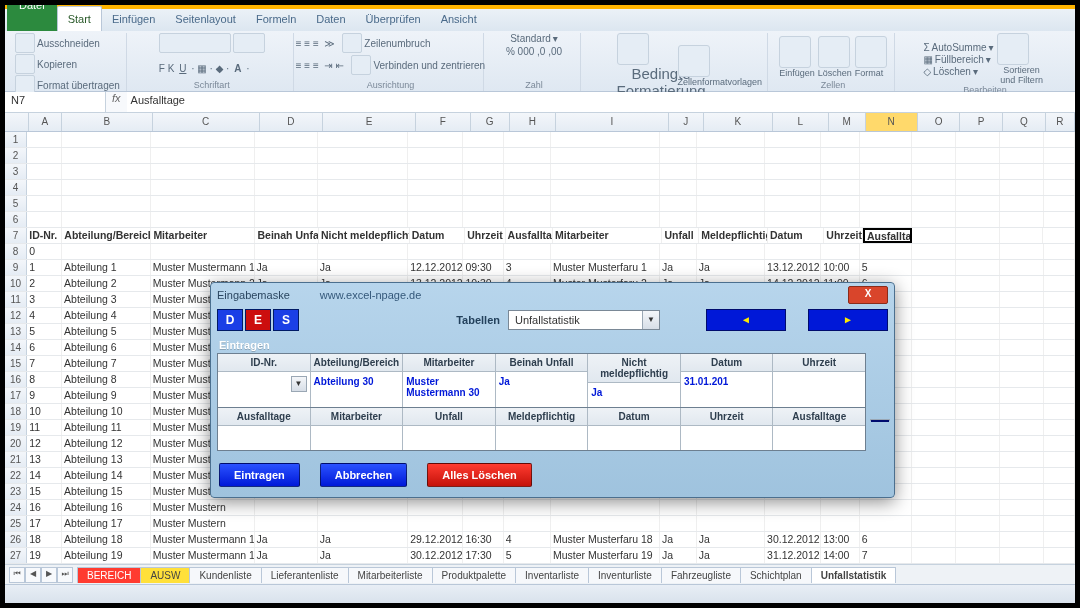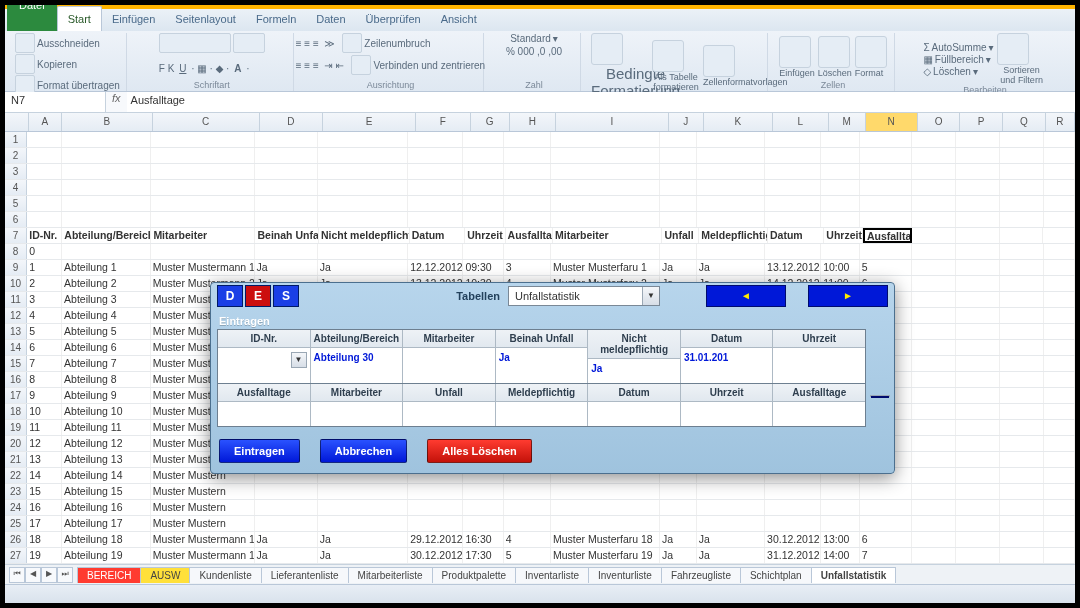--- a/index.html
+++ b/index.html
@@ -143,24 +143,20 @@
       <div class="glabel">Zahl</div>
     </div>
     <div class="group" style="min-width:170px">
       <div class="icons">
         <div style="text-align:center">
               <div class="bigicon"></div>
               <div class="miniline" style="font-size:15px;max-width:58px;white-space:normal;text-align:center">Bedingte Formatierung</div>
             </div>
         <div style="text-align:center">
               <div class="bigicon"></div>
-              <div class="miniline" style="font-size:9px;max-width:58px;white-space:normal;text-align:center">Als Tabelle formatieren</div>
-            </div>
-        <div style="text-align:center">
-              <div class="bigicon"></div>
               <div class="miniline" style="font-size:9px;max-width:58px;white-space:normal;text-align:center">Zellenformatvorlagen</div>
             </div>
       </div>
       <div class="glabel">Formatvorlagen</div>
     </div>
     <div class="group" style="min-width:110px">
       <div class="icons">
         <div style="text-align:center">
               <div class="bigicon"></div>
               <div class="miniline" style="font-size:9px">Einfügen</div>
@@ -829,20 +825,25 @@
           <div class="cell wN">9</div>
           <div class="cell wO"></div>
           <div class="cell wP"></div>
           <div class="cell wQ"></div>
           <div class="cell wR"></div>
         </div>
       </div>
 </div>
 
 <div class="dialog">
+  <div class="dlg-title">
+    <span class="t">Eingabemaske</span>
+    <span class="url">www.excel-npage.de</span>
+    <span class="dlg-close">X</span>
+  </div>
   <div class="dlg-bar">
     <div class="des">
       <div class="d">D</div>
       <div class="e">E</div>
       <div class="s">S</div>
     </div>
     <div style="flex:1"></div>
     <span class="lbl">Tabellen</span>
     <div class="combo" style="width:150px">
       <span>Unfallstatistik</span>
@@ -862,20 +863,21 @@
               <span></span>
               <div class="dd">▼</div>
             </div>
           </div>
       <div class="col">
             <div class="fh">Abteilung/Bereich</div>
             <div class="fv">Abteilung 30</div>
           </div>
       <div class="col">
             <div class="fh">Mitarbeiter</div>
+            <div class="fv">Muster Mustermann 30</div>
           </div>
       <div class="col">
             <div class="fh">Beinah Unfall</div>
             <div class="fv">Ja</div>
           </div>
       <div class="col">
             <div class="fh">Nicht meldepflichtig</div>
             <div class="fv">Ja</div>
           </div>
       <div class="col">

